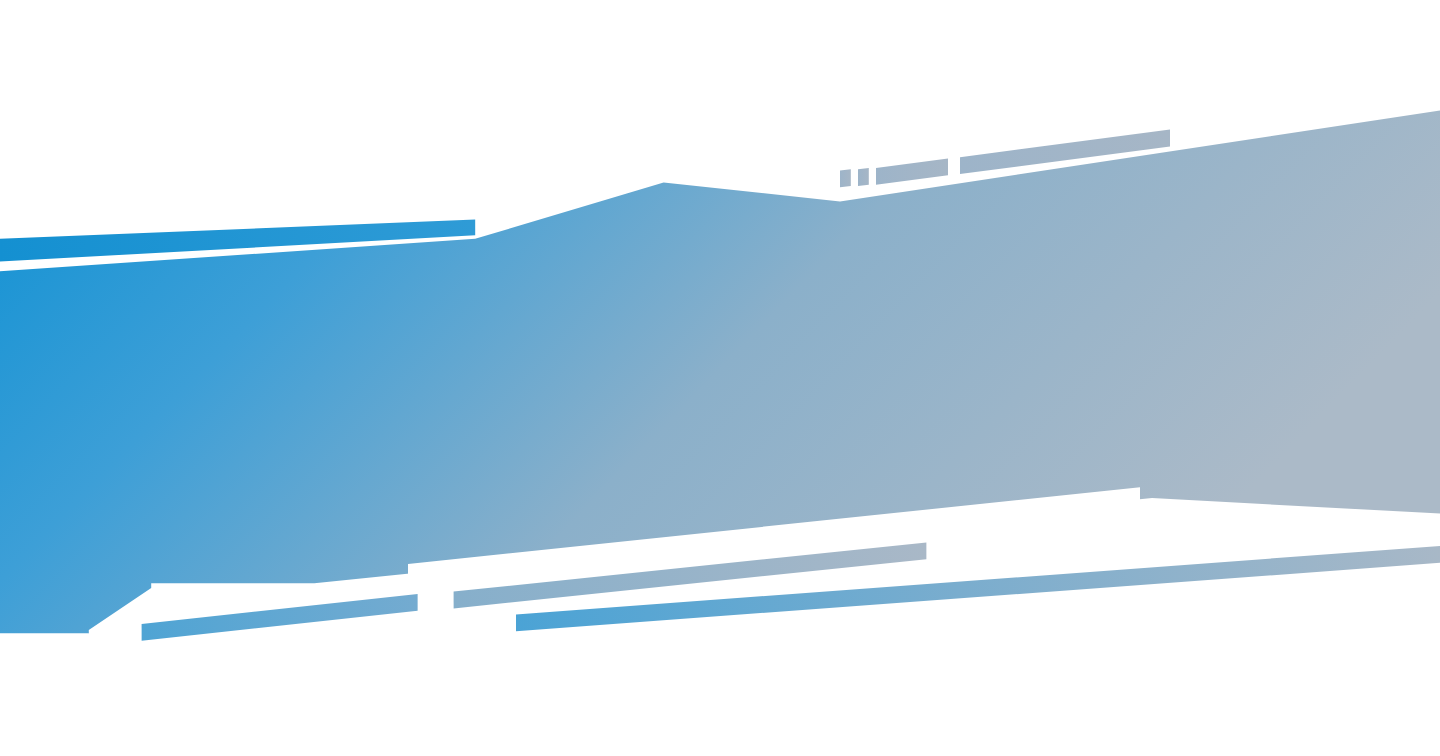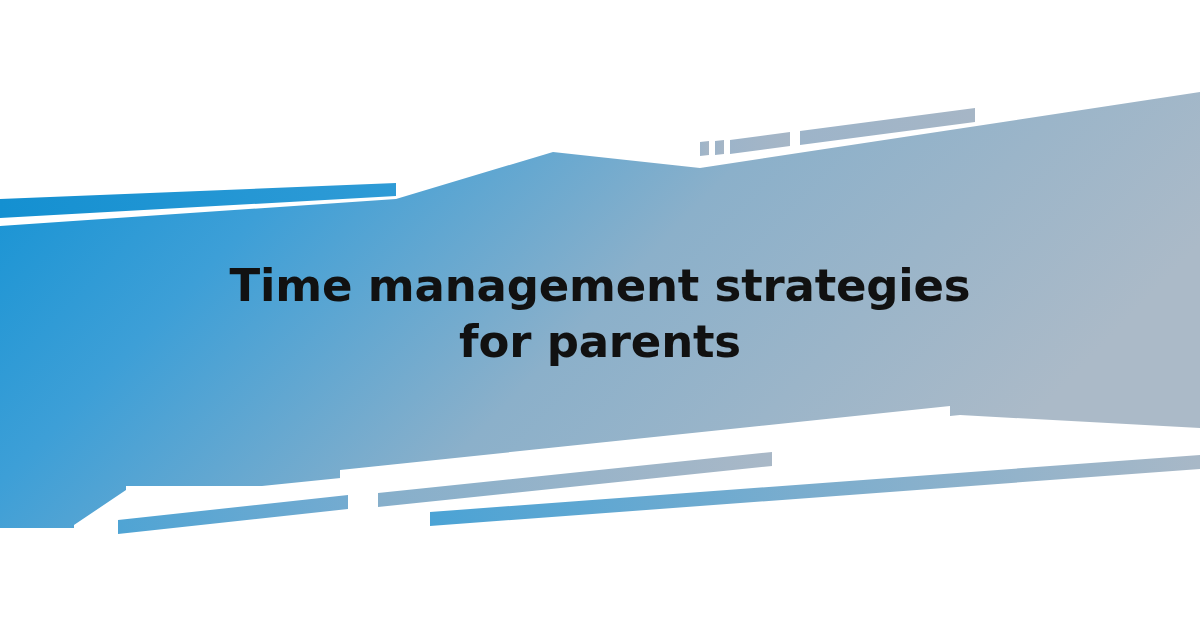--- a/index.html
+++ b/index.html
@@ -128,18 +128,14 @@
 
     <g>
       <path d="M 378,493 L 772,452 L 772,466 L 378,507 Z" fill="url(#gradBotDashR)"></path>
     </g>
 
     <g>
       <path d="M 0,528 L 74,528 L 74,540 L 0,540 Z" fill="#ffffff"></path>
     </g>
   </svg>
 
-  <div id="title-block">
-    <h1 id="title-text">Time management strategies
-for parents</h1>
-  </div>
 
 </div>
 
 </body></html>

